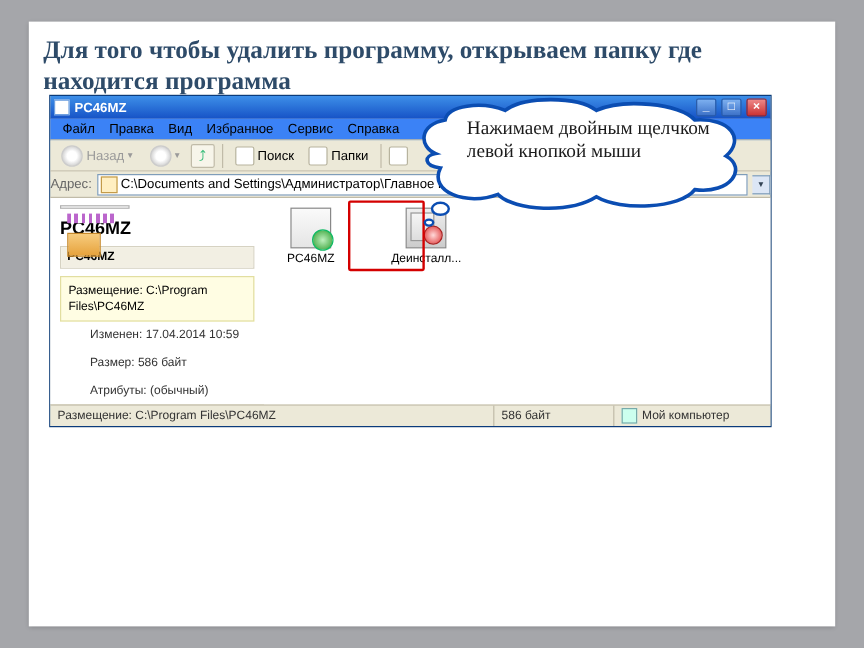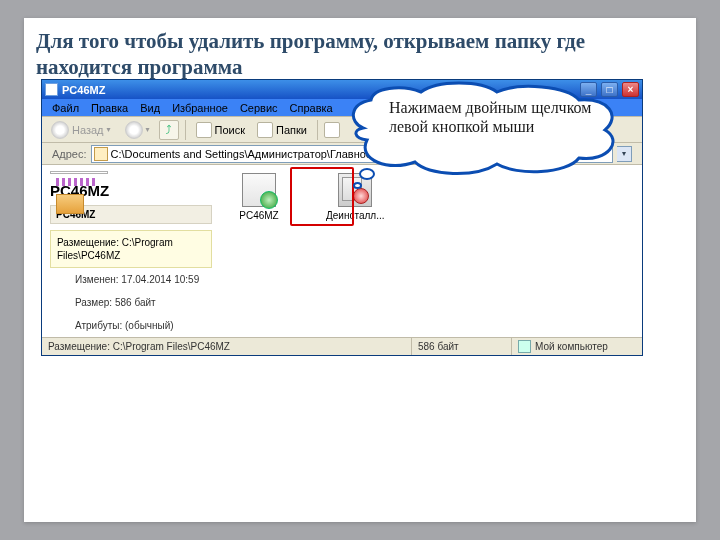--- a/index.html
+++ b/index.html
@@ -102,21 +102,21 @@
   }
   .toolbar .circ.dis { filter: grayscale(1) brightness(1.2); border-color:#aaa;}
   .toolbar .sep { width:1px; height:20px; background:#c0bba8; margin:0 2px;}
   .toolbar .upbtn { width:20px;height:20px;border:1px solid #c0bba8;background:#f7f5ea;border-radius:2px;display:inline-flex;align-items:center;justify-content:center;color:#3b7; font-size:12px;}
   .toolbar .ibtn { display:flex;align-items:center;gap:3px;padding:1px 4px; }
   .toolbar .ico { width:16px;height:16px;border:1px solid #b7b39e;background:#fff;border-radius:2px;display:inline-block;}
   .addrbar {
     height: 22px;
     background:#ece9d8;
     display:flex;align-items:center;gap:4px;
-    padding:0 10px;
+    padding:0 0;
     border-bottom:1px solid #c0bba8;
   }
   .addrbar .lbl { color:#666; }
   .addrbar .combo {
     flex:1; height:18px; background:#fff; border:1px solid #7f9db9;
     display:flex;align-items:center;gap:3px;padding:0 2px;
     overflow:hidden;white-space:nowrap;
   }
   .addrbar .combo .cico { width:14px;height:14px;border:1px solid #c39b4a;background:#ffefc2;}
   .addrbar .dd { width:15px;height:16px;background:#dce6f5;border:1px solid #7f9db9;border-left:none;display:flex;align-items:center;justify-content:center;font-size:8px;color:#345;}

